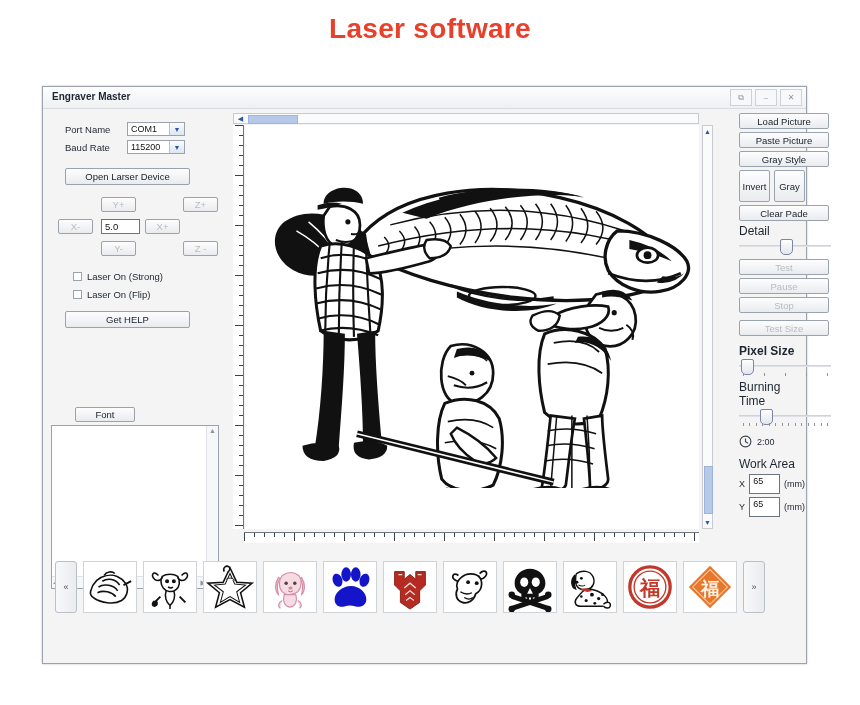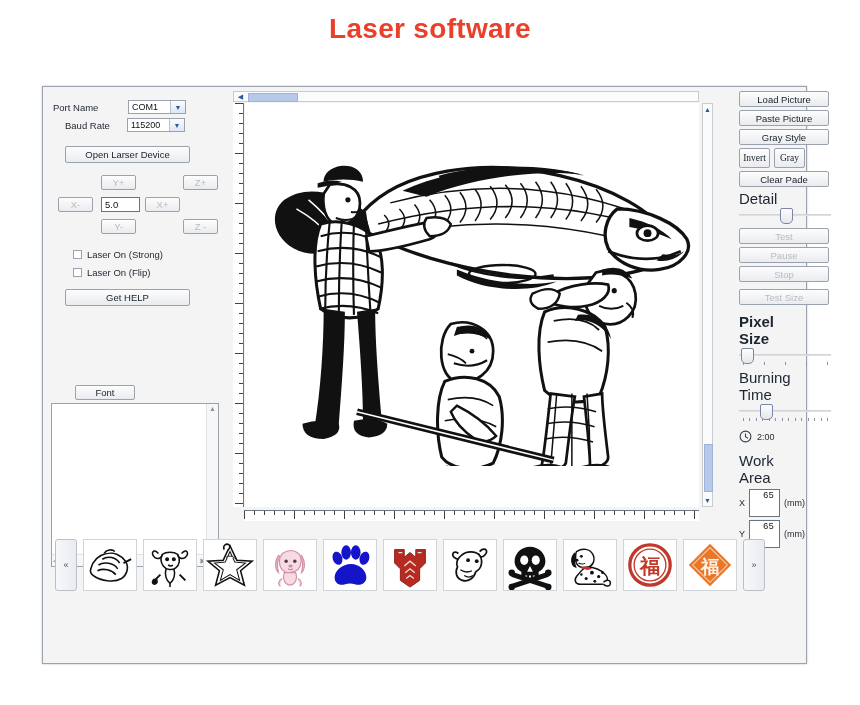--- a/index.html
+++ b/index.html
@@ -139,40 +139,40 @@
     position:absolute;left:1px;bottom:14px;width:7px;height:46px;
     background:#b7c9e8;border:1px solid #9fb4db;
   }
   .canvas-vscroll .ar{
     position:absolute;left:0;width:9px;height:11px;font-size:7px;color:#2c5aa0;
     display:flex;align-items:center;justify-content:center;
   }
   
   .right-panel{position:absolute;left:696px;top:4px;width:66px;height:100%;}
   .rbtn{width:90px;height:16px;margin-bottom:3px;}
-  .rsmall{width:43px;height:20px;font-family:Liberation Serif, serif;}
-  .sec-label{font-size:15px;color:#1d2530;margin:2px 0 1px;}
+  .rsmall{width:43px;height:32px;}
+  .sec-label{font-size:12px;color:#1d2530;margin:2px 0 1px;}
   .slider{position:relative;width:92px;height:14px;}
   .slider .track{
     position:absolute;left:0;top:6px;width:100%;height:2px;
     background:linear-gradient(#c8ccd1,#e6e9ec);
   }
   .slider .knob{
     position:absolute;top:0;width:11px;height:14px;
     background:linear-gradient(#fdfdfe,#e4e7ea);border:1px solid #7c84a8;
     border-radius:2px 2px 5px 5px;
   }
   .ticks{position:relative;width:92px;height:5px;}
   .ticks i{position:absolute;top:0;width:1px;height:3px;background:#8d949c;}
   .clock-row{display:flex;align-items:center;gap:5px;margin-top:7px;}
   .wa-row{display:flex;align-items:center;gap:4px;margin-top:3px;}
   .wa-label{font-size:9px;color:#1d2530;width:8px;}
   .wa-input{
-    width:38px;height:28px;border:1px solid #6b7580;background:#fff;
-    font-size:9px;color:#111;box-sizing:border-box;padding-left:13px;line-height:12px;font-family:Liberation Mono, monospace;
+    width:38px;height:20px;border:1px solid #6b7580;background:#fff;
+    font-size:9px;color:#111;box-sizing:border-box;padding-left:3px;line-height:12px;
   }
   .wa-unit{font-size:9px;color:#1d2530;}
   
   .thumbstrip{
     position:absolute;left:8px;bottom:23px;width:747px;height:62px;
     display:flex;align-items:center;gap:6px;padding:0 4px;box-sizing:border-box;
   }
   .nav-btn{
     width:20px;height:50px;border:1px solid #b9c0c8;border-radius:3px;
     background:linear-gradient(90deg,#f7f8fa,#e9ecef);
@@ -193,27 +193,35 @@
     position:absolute;right:10px;top:5px;font-size:8.5px;color:#2a333d;
   }
 </style>
 </head>
 <body>
 
 <div class="page-title">Laser software</div>
 
 <div class="app-window">
 
+  <div class="titlebar">
+    <div class="titlebar-text">Engraver Master</div>
+    <div class="win-btns">
+      <div class="win-btn">⧉</div>
+      <div class="win-btn">–</div>
+      <div class="win-btn">✕</div>
+    </div>
+  </div>
 
 
   <div class="win-body">
 
     <div class="left-panel">
 
-      <div class="form-row" style="left:10px;top:13px;gap:13px;">
+      <div class="form-row" style="left:22px;top:13px;">
         <span class="form-label">Port Name</span>
         <span class="combo">
           <span>COM1</span>
           <span class="arrow">▼</span>
         </span>
       </div>
 
       <div class="form-row" style="left:22px;top:31px;">
         <span class="form-label">Baud Rate</span>
         <span class="combo">

